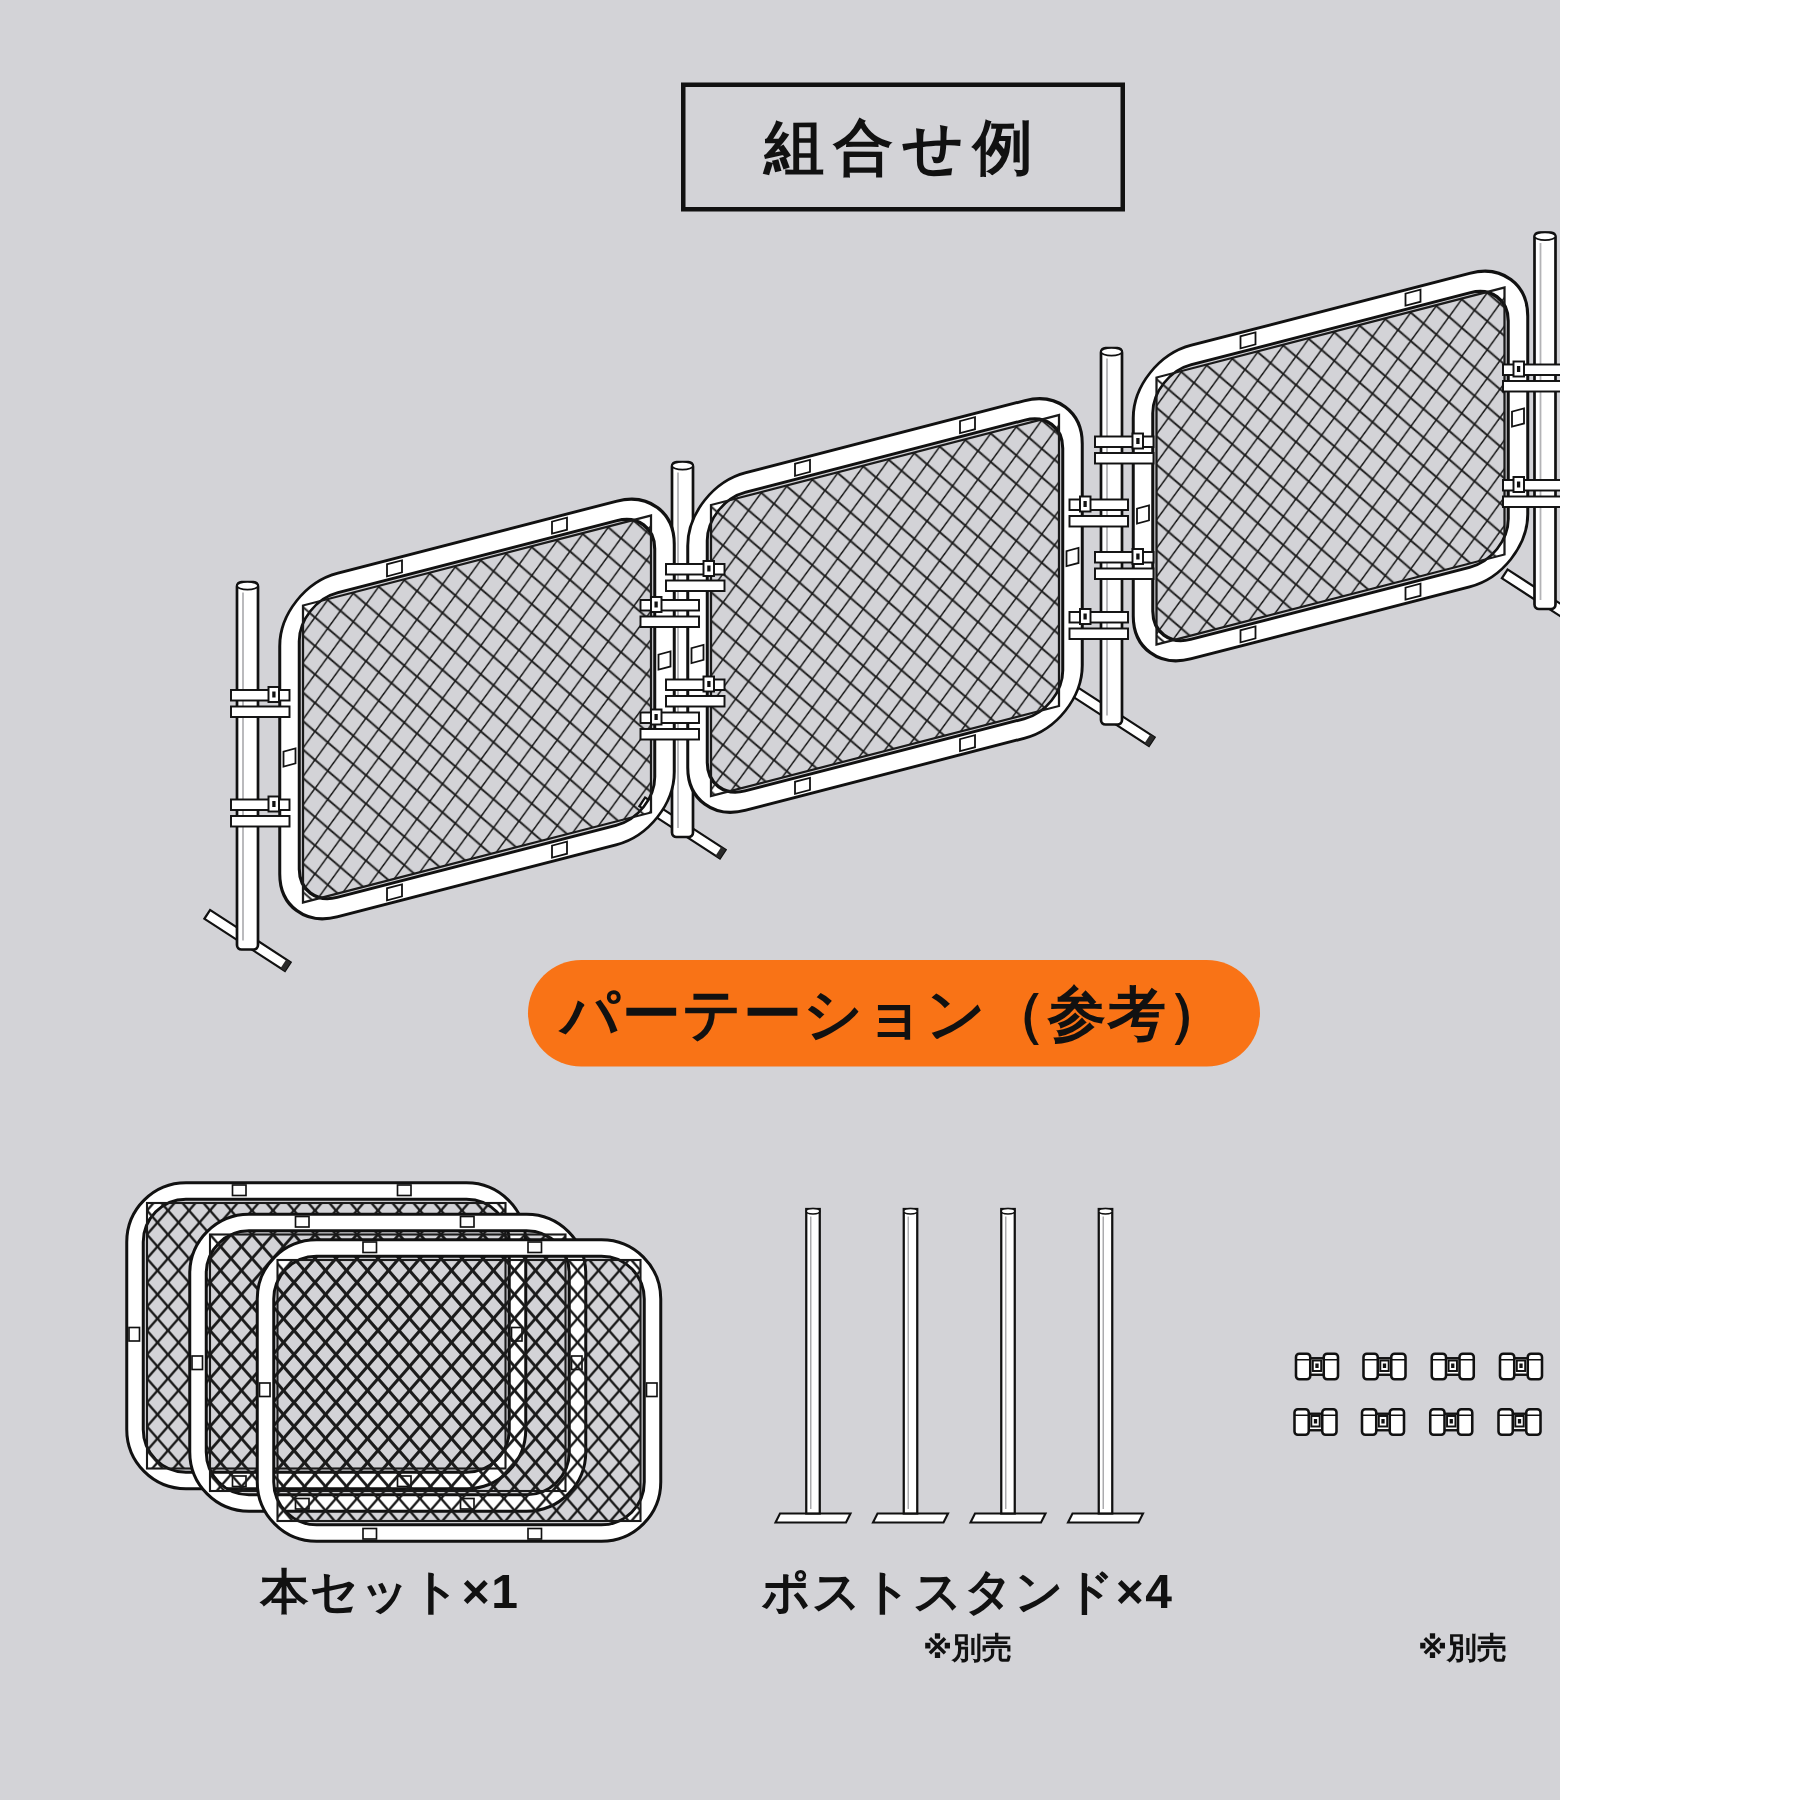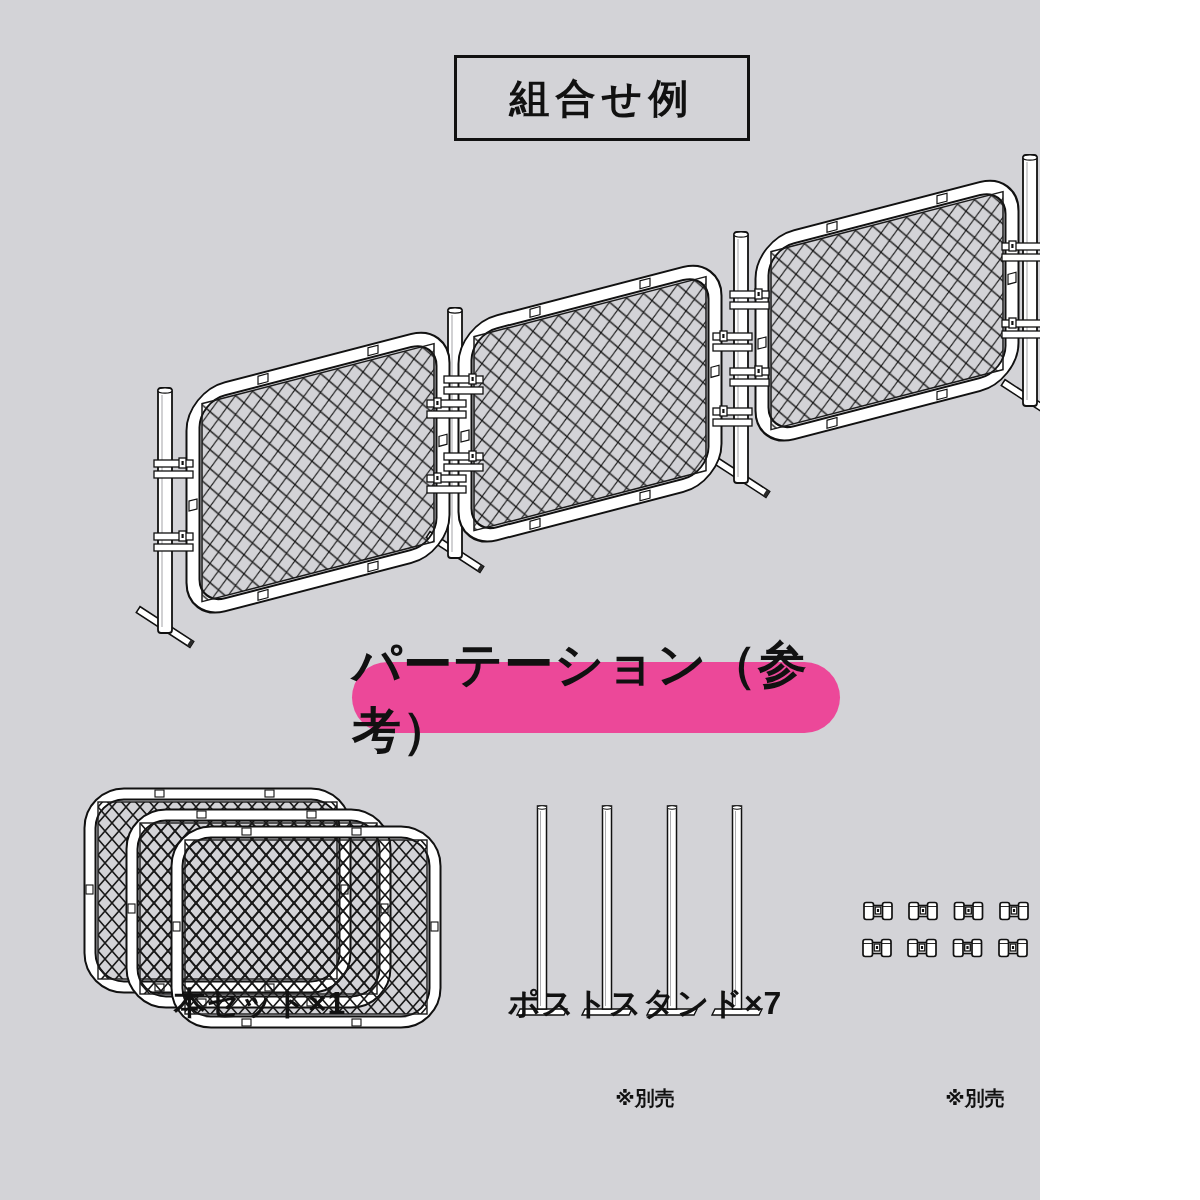--- a/index.html
+++ b/index.html
@@ -13,27 +13,27 @@
   }
   .abs{position:absolute;}
   .title-box{
     left:454px;top:55px;width:296px;height:86px;
     border:3px solid #111;
     box-sizing:border-box;
     display:flex;align-items:center;justify-content:center;
     font-size:40px;font-weight:600;letter-spacing:6px;
   }
   .caption-pill{
-    left:352px;top:662px;width:488px;height:71px;
-    background:#ec4899;border-radius:36px;
+    left:352px;top:640px;width:488px;height:71px;
+    background:#f97316;border-radius:36px;
     display:flex;align-items:center;justify-content:center;
-    font-size:49px;font-weight:600;letter-spacing:1px;
+    font-size:39px;font-weight:600;letter-spacing:1px;
   }
   .item-label{
-    top:984px;height:40px;
+    top:1042px;height:40px;
     display:flex;align-items:center;justify-content:center;
     font-size:32px;font-weight:600;letter-spacing:1px;text-align:center;
   }
   .item-note{
     top:1083px;height:30px;
     display:flex;align-items:center;justify-content:center;
     font-size:20px;font-weight:600;
   }
   .lbl-set{left:100px;width:320px;}
   .lbl-post{left:480px;width:330px;}
@@ -379,17 +379,17 @@
         <rect x="-14" y="-8.5" width="9.5" height="17" rx="2.2" fill="#fff" stroke="#111" stroke-width="1.7"></rect>
         <rect x="4.5" y="-8.5" width="9.5" height="17" rx="2.2" fill="#fff" stroke="#111" stroke-width="1.7"></rect>
         <path d="M-14 -4.5 h9.5 M4.5 -4.5 h9.5" stroke="#111" stroke-width="0.9" fill="none"></path>
         <rect x="-2.8" y="-4" width="5.6" height="7" fill="#fff" stroke="#111" stroke-width="1.3"></rect>
         <rect x="-1.1" y="-2" width="2.2" height="3" fill="#111"></rect>
       </g>
     </g>
   </svg>
 
   <div class="abs item-label lbl-set">本セット×1</div>
-  <div class="abs item-label lbl-post">ポストスタンド×7</div>
+  <div class="abs item-label lbl-post">ポストスタンド×4</div>
   <div class="abs item-note lbl-post">※別売</div>
   <div class="abs item-note lbl-joint">※別売</div>
 
 </div>
 
 </body></html>

